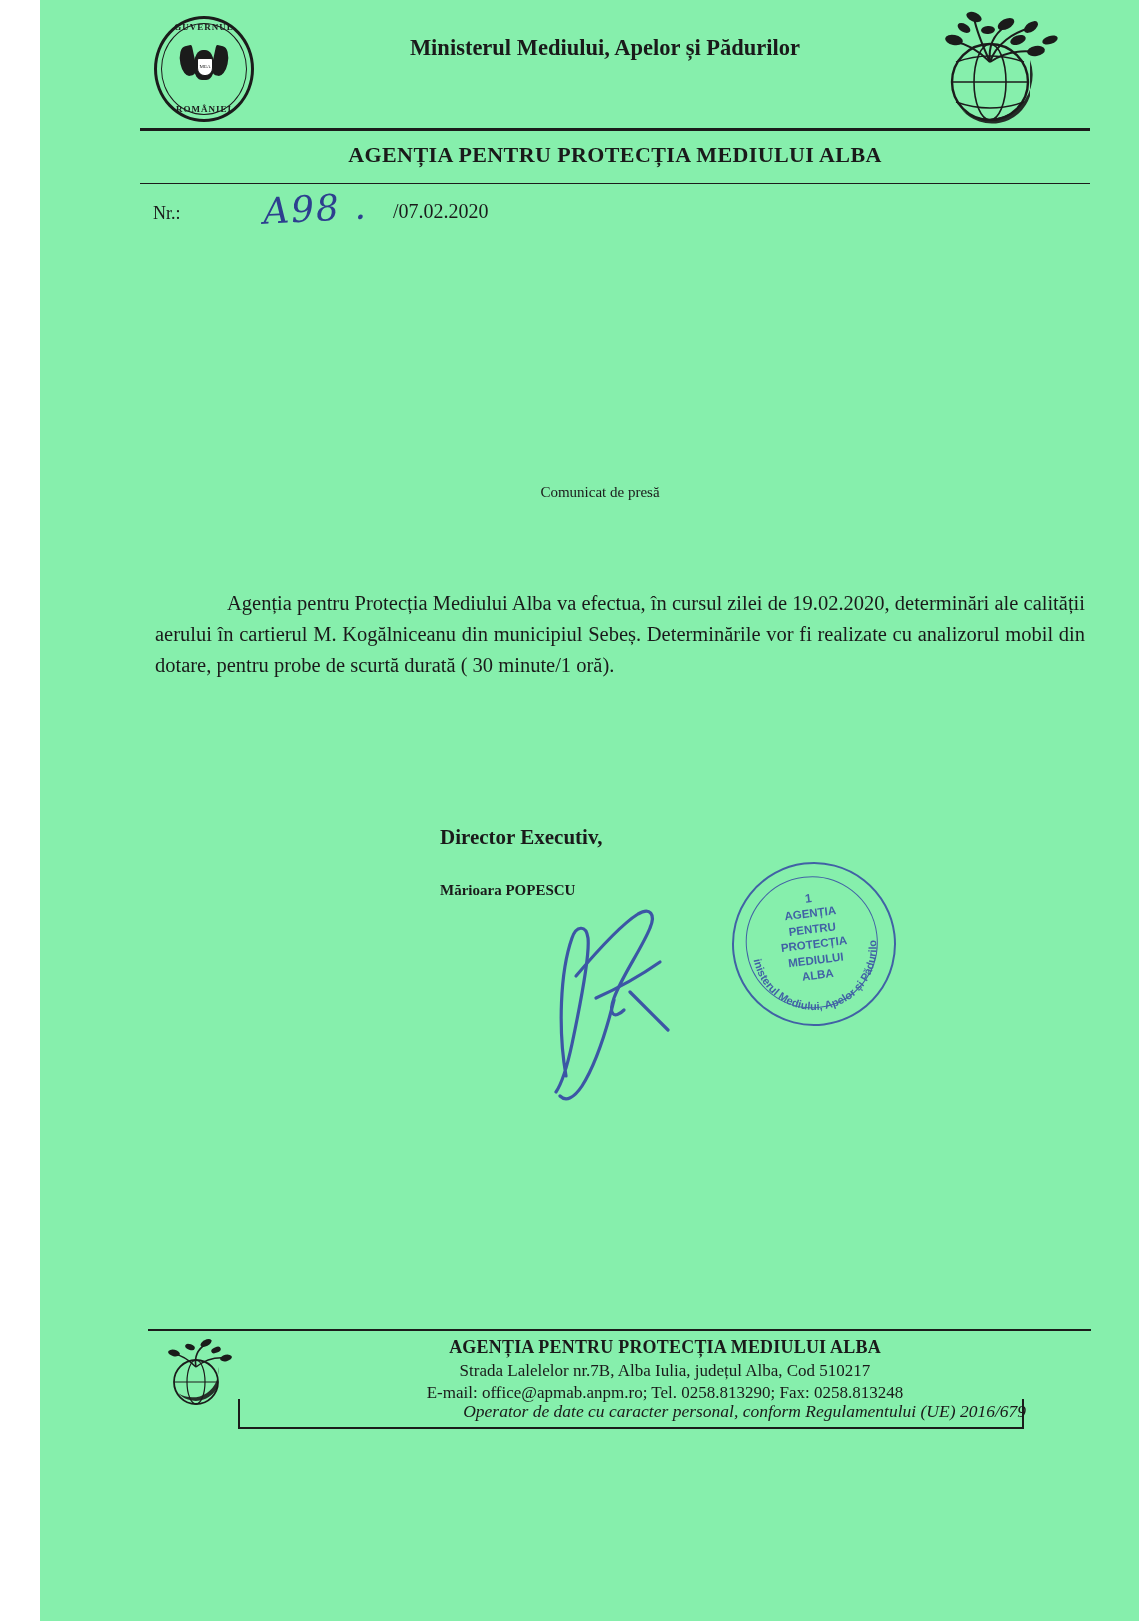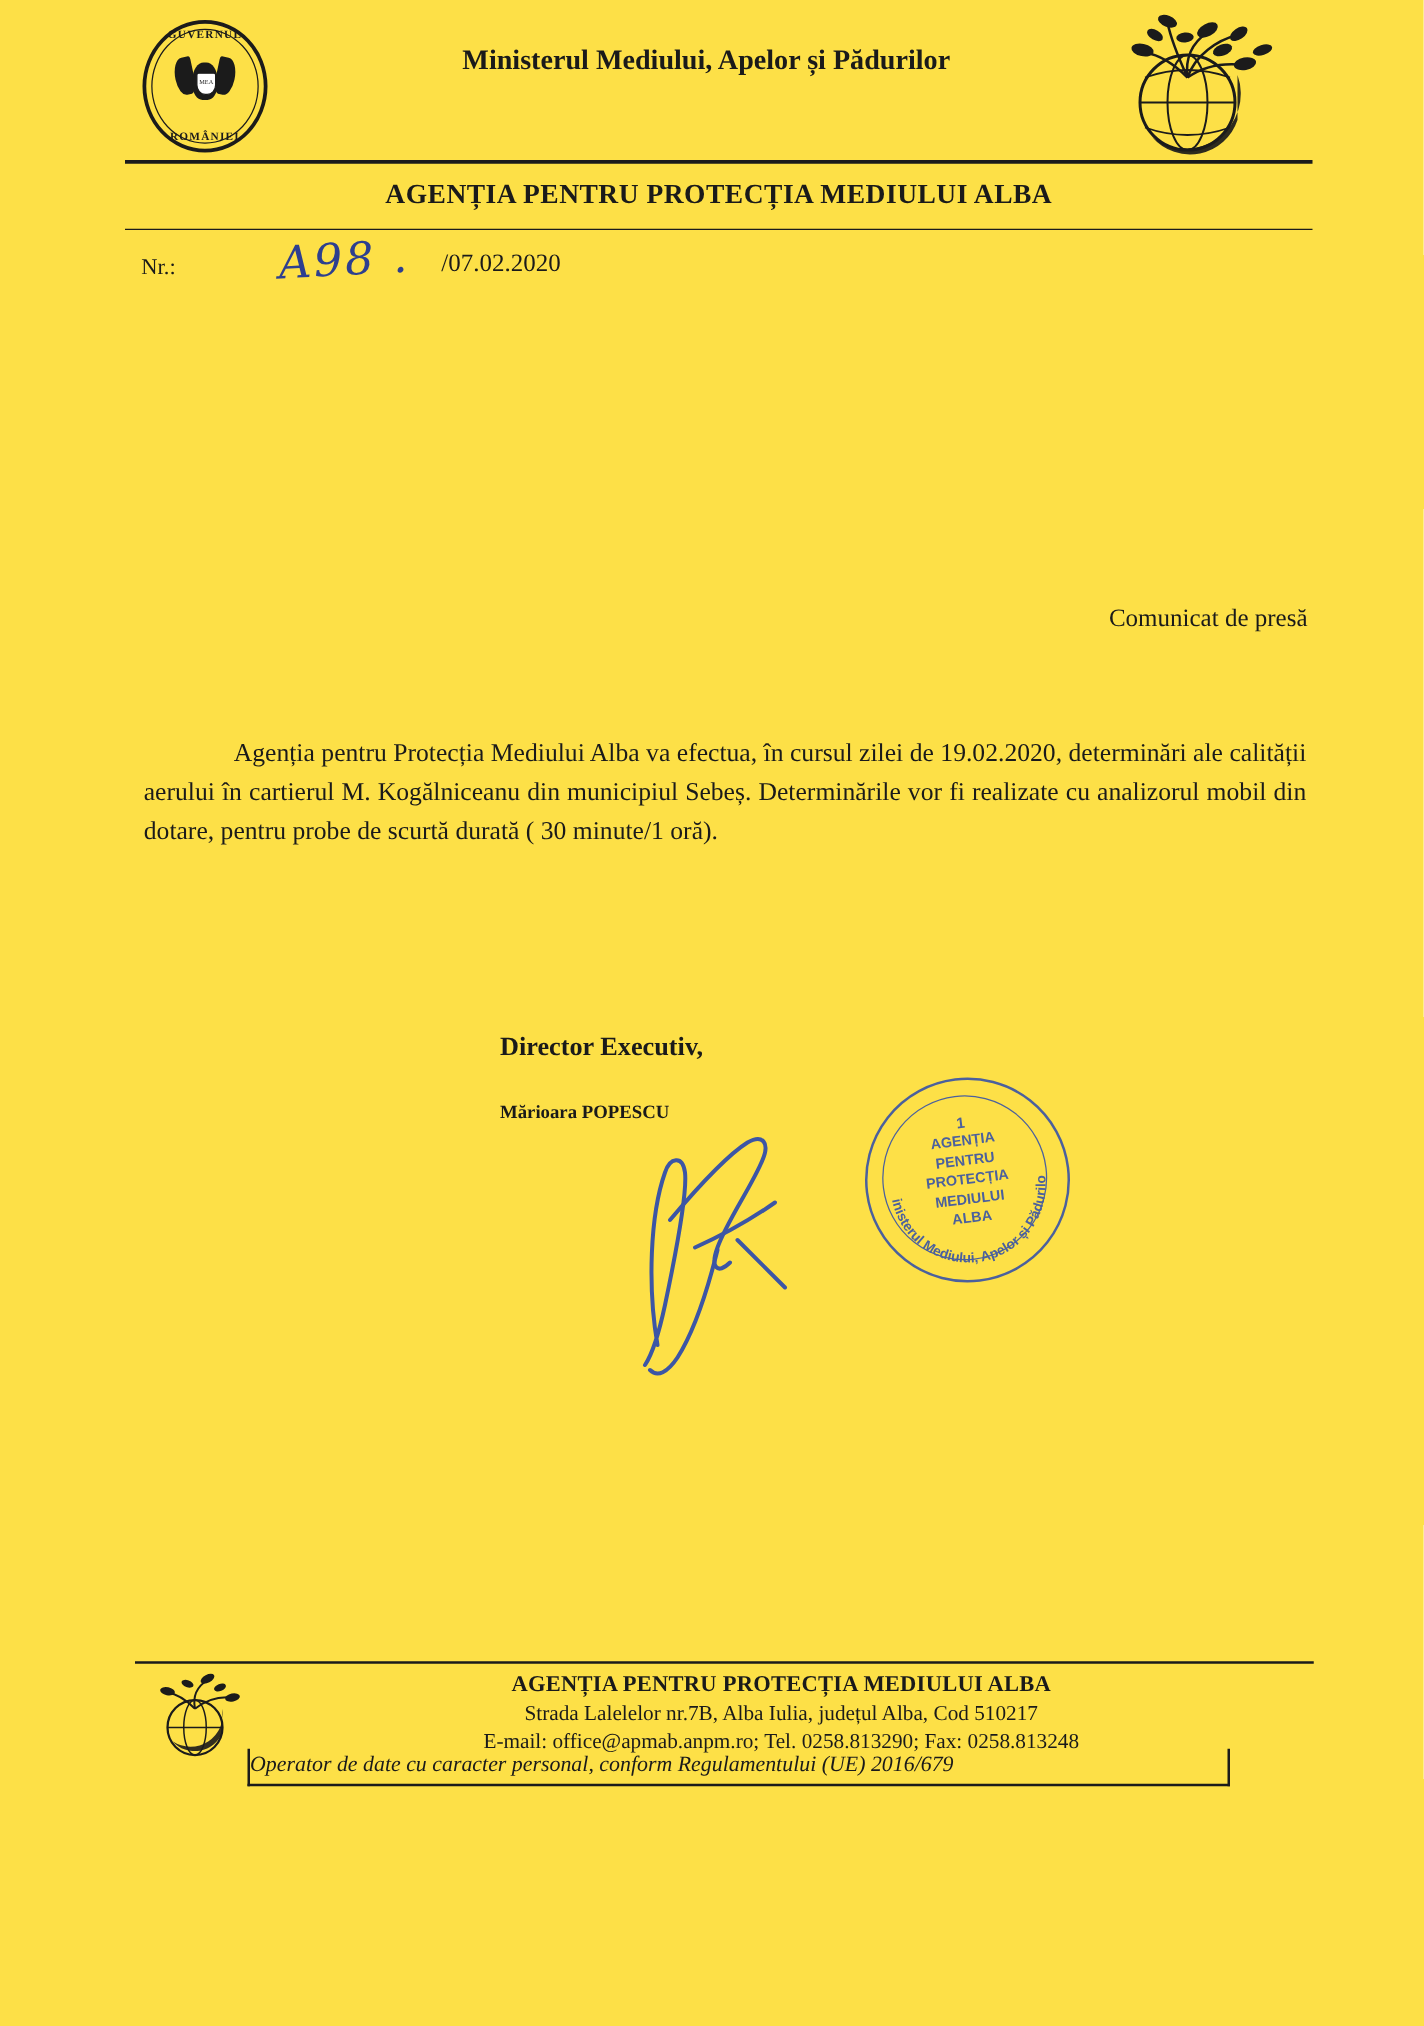--- a/index.html
+++ b/index.html
@@ -12,21 +12,22 @@
     height: 1621px;
     position: relative;
     font-family: "Liberation Serif", serif;
     color: #1a1a1a;
     overflow: hidden;
   }
 
   .page {
     position: absolute;
     inset: 0;
-    background: #fde047;
+    background: #86efac;
+    margin-left: 40px;
   }
 
   
   .header {
     position: absolute;
     top: 10px;
     left: 100px;
     width: 950px;
     height: 115px;
   }
@@ -199,25 +200,25 @@
     position: absolute;
     left: 110px;
     top: 428px;
     width: 920px;
     text-align: center;
     font-size: 21px;
     font-weight: bold;
   }
   .doc-subtitle {
     position: absolute;
-    left: 126px;
+    left: 100px;
     top: 484px;
     width: 920px;
-    text-align: right;
-    font-size: 20px;
+    text-align: center;
+    font-size: 15px;
   }
   .body-par {
     position: absolute;
     left: 115px;
     top: 588px;
     width: 930px;
     font-size: 20.5px;
     line-height: 1.52;
     text-align: justify;
     text-indent: 72px;
@@ -338,21 +339,21 @@
     border-left: 2px solid #1b1b1b;
     border-right: 2px solid #1b1b1b;
     border-bottom: 2px solid #1b1b1b;
     box-sizing: border-box;
   }
   .foot-box .fb-text {
     position: absolute;
     left: 0;
     top: 2px;
     width: 786px;
-    text-align: left;
+    text-align: right;
     font-size: 17.5px;
     font-style: italic;
   }
 </style>
 </head>
 <body>
 
 <div class="page">
 
   <div class="header">

